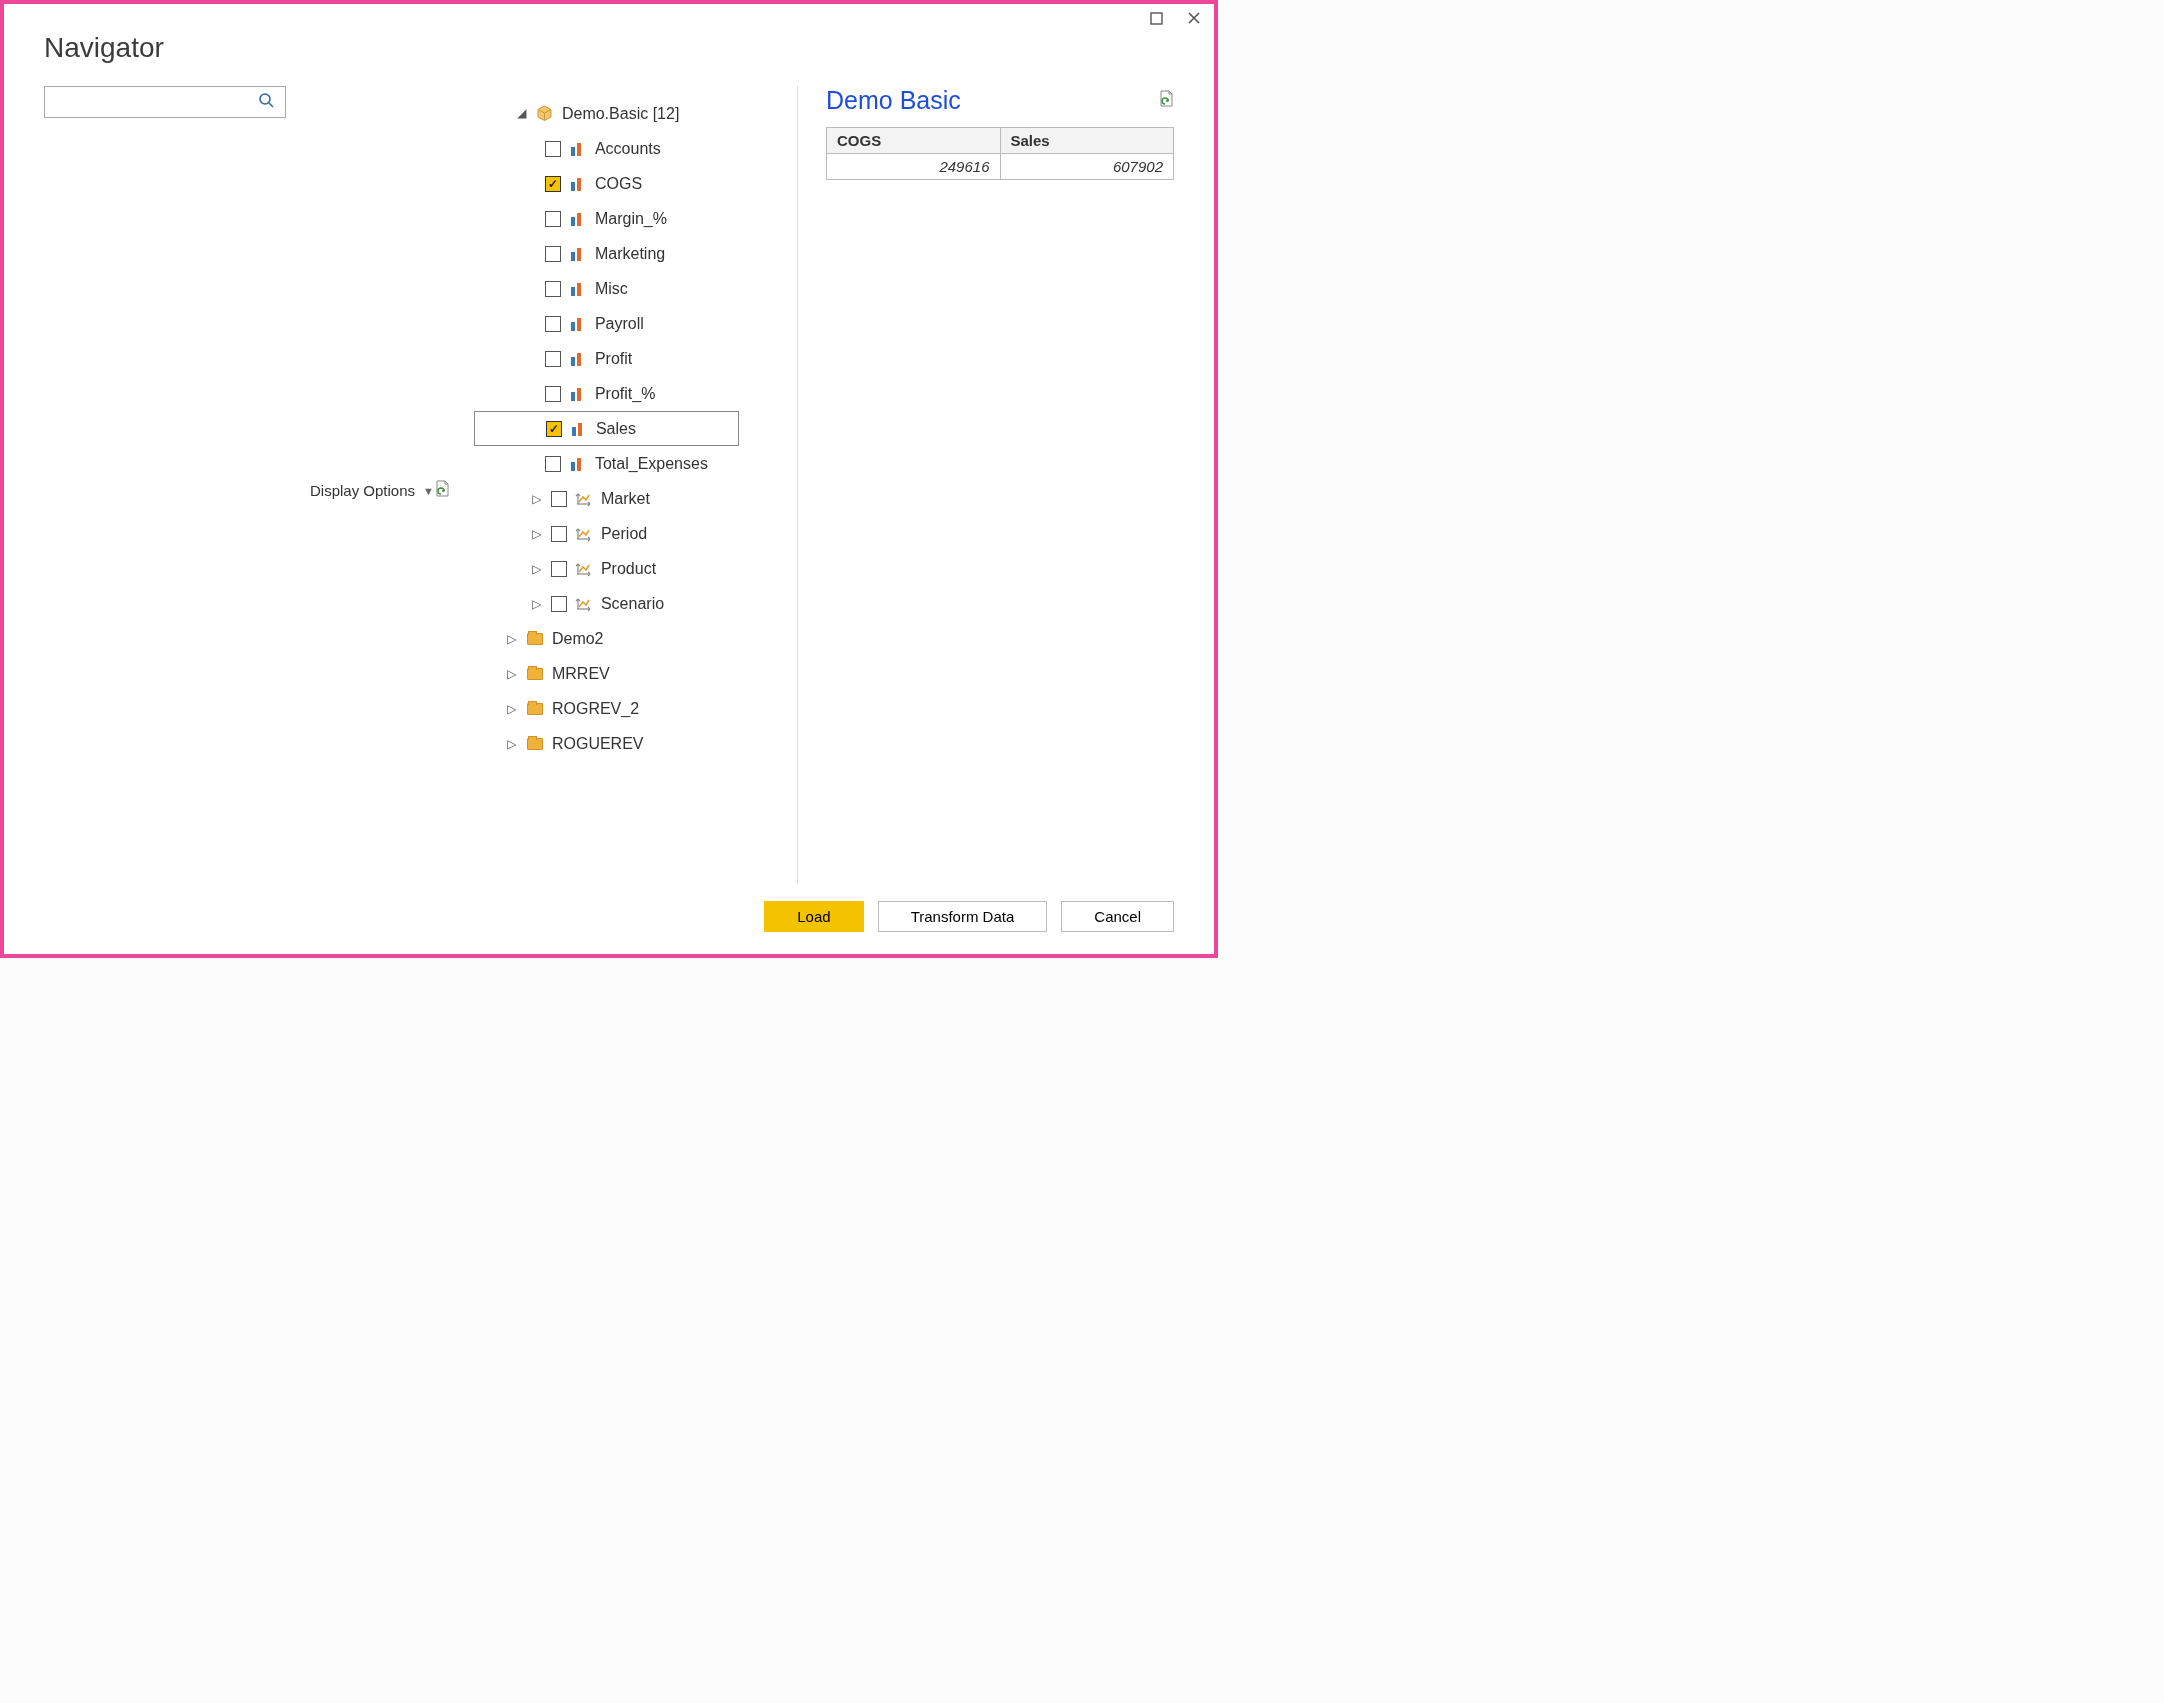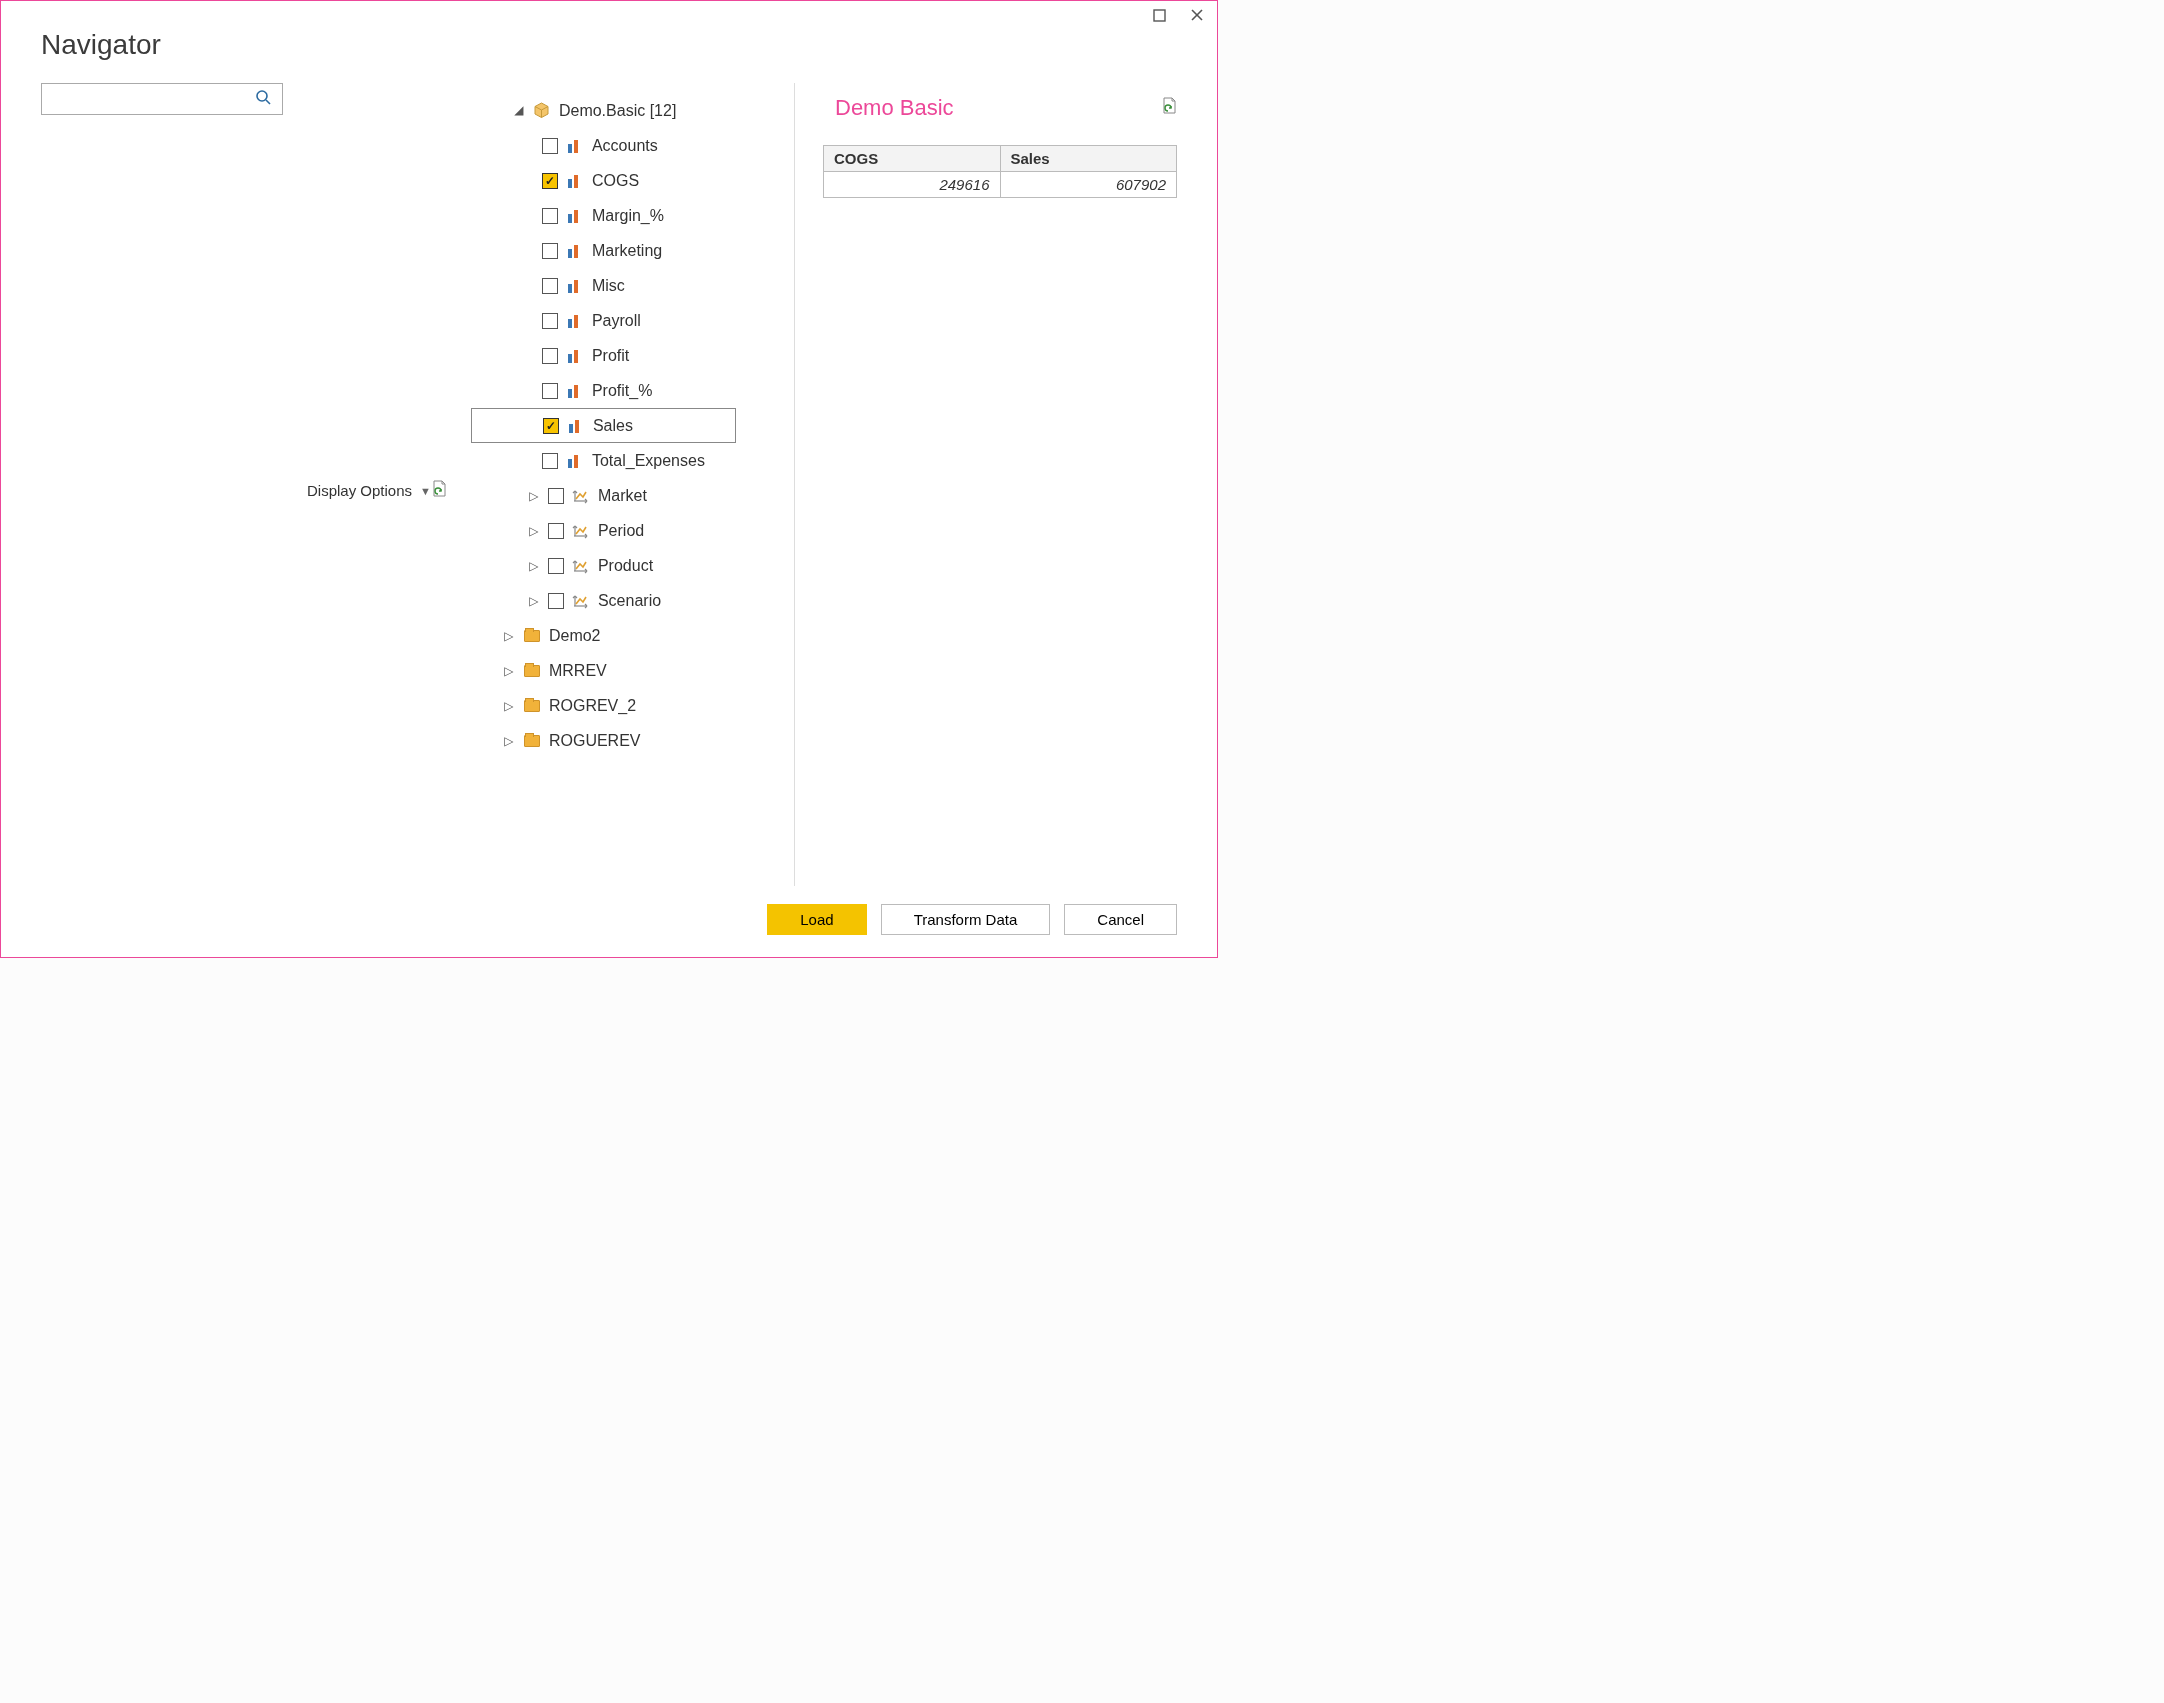--- a/index.html
+++ b/index.html
@@ -5,21 +5,21 @@
   * { box-sizing: border-box; }
   html, body {
     margin: 0; padding: 0;
     font-family: "Segoe UI", Arial, sans-serif;
     background: #fcfcfc;
     color: #333;
   }
   .window {
     width: 1218px;
     height: 958px;
-    border: 1px solid #ec4899;
+    border: 4px solid #ec4899;
     background: #fff;
     position: relative;
     display: flex;
     flex-direction: column;
   }
   .titlebar {
     display: flex;
     justify-content: flex-end;
     padding: 6px 12px 0 12px;
     gap: 22px;
@@ -112,21 +112,21 @@
   .right {
     flex: 1;
     border-left: 1px solid #ddd;
     padding-left: 28px;
     display:flex; flex-direction:column;
   }
   .right-head {
     display:flex; justify-content:space-between; align-items:center;
     margin-bottom: 12px;
   }
-  .right-head h2 { font-size:22px; font-weight:400; margin:12px; color:#ec4899;}
+  .right-head h2 { font-size:25px; font-weight:400; margin:0; color:#1d4ed8;}
   table.preview {
     border-collapse: collapse;
     font-size:15px;
   }
   table.preview th, table.preview td {
     border:1px solid #bbb;
     padding:4px 10px;
     min-width:94px;
   }
   table.preview th {

